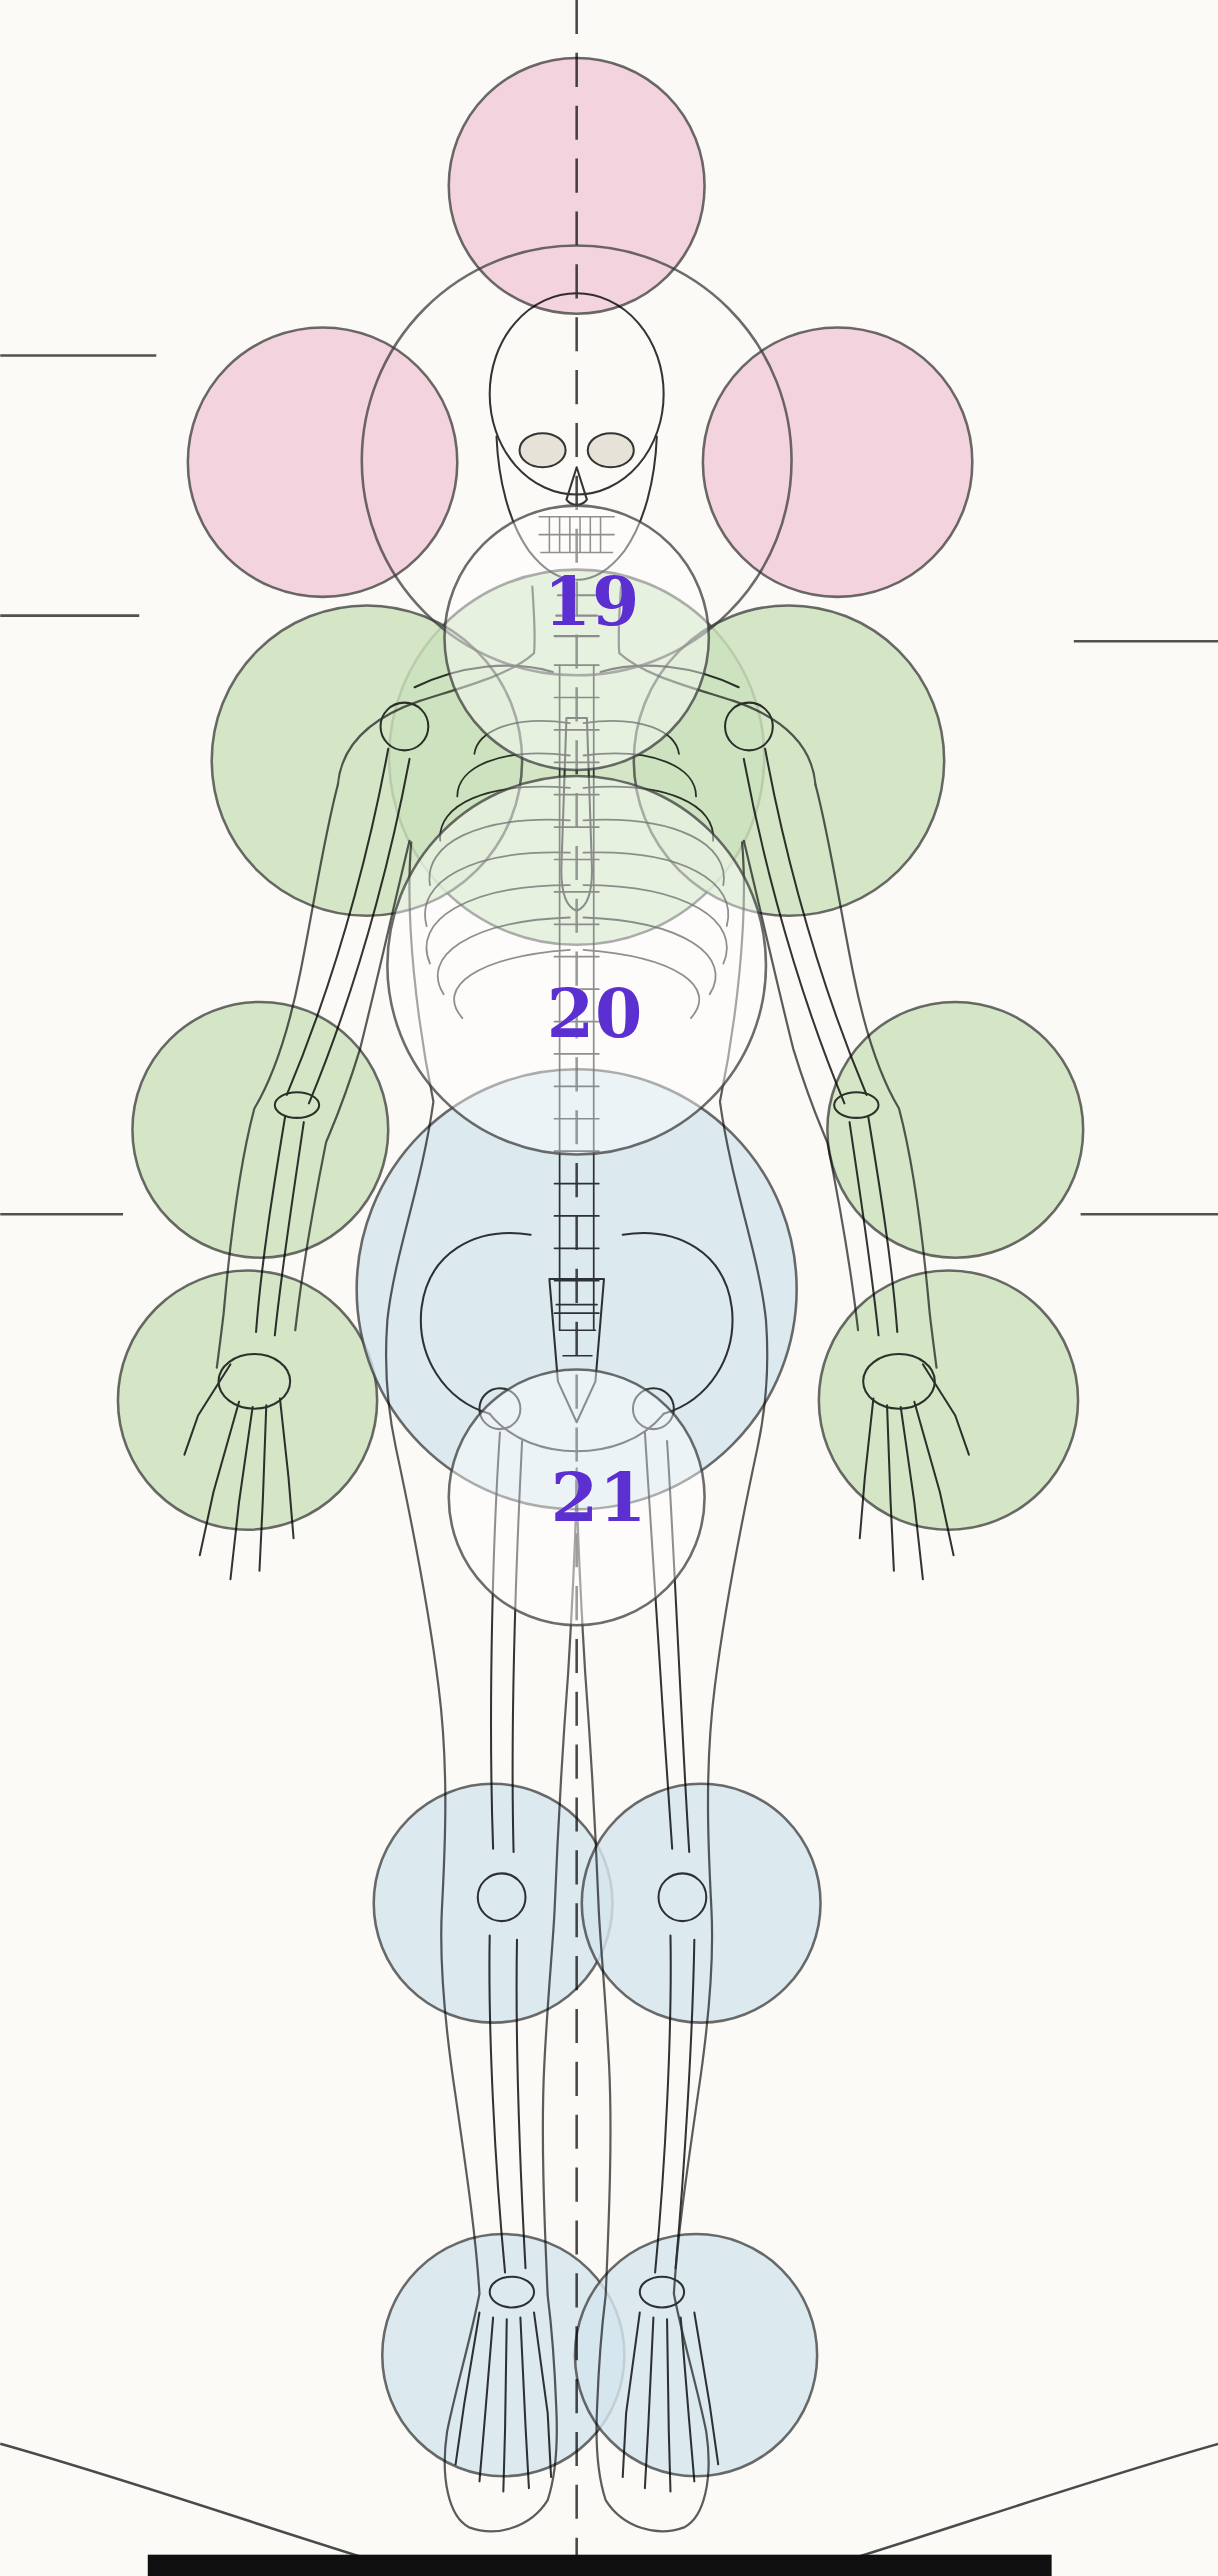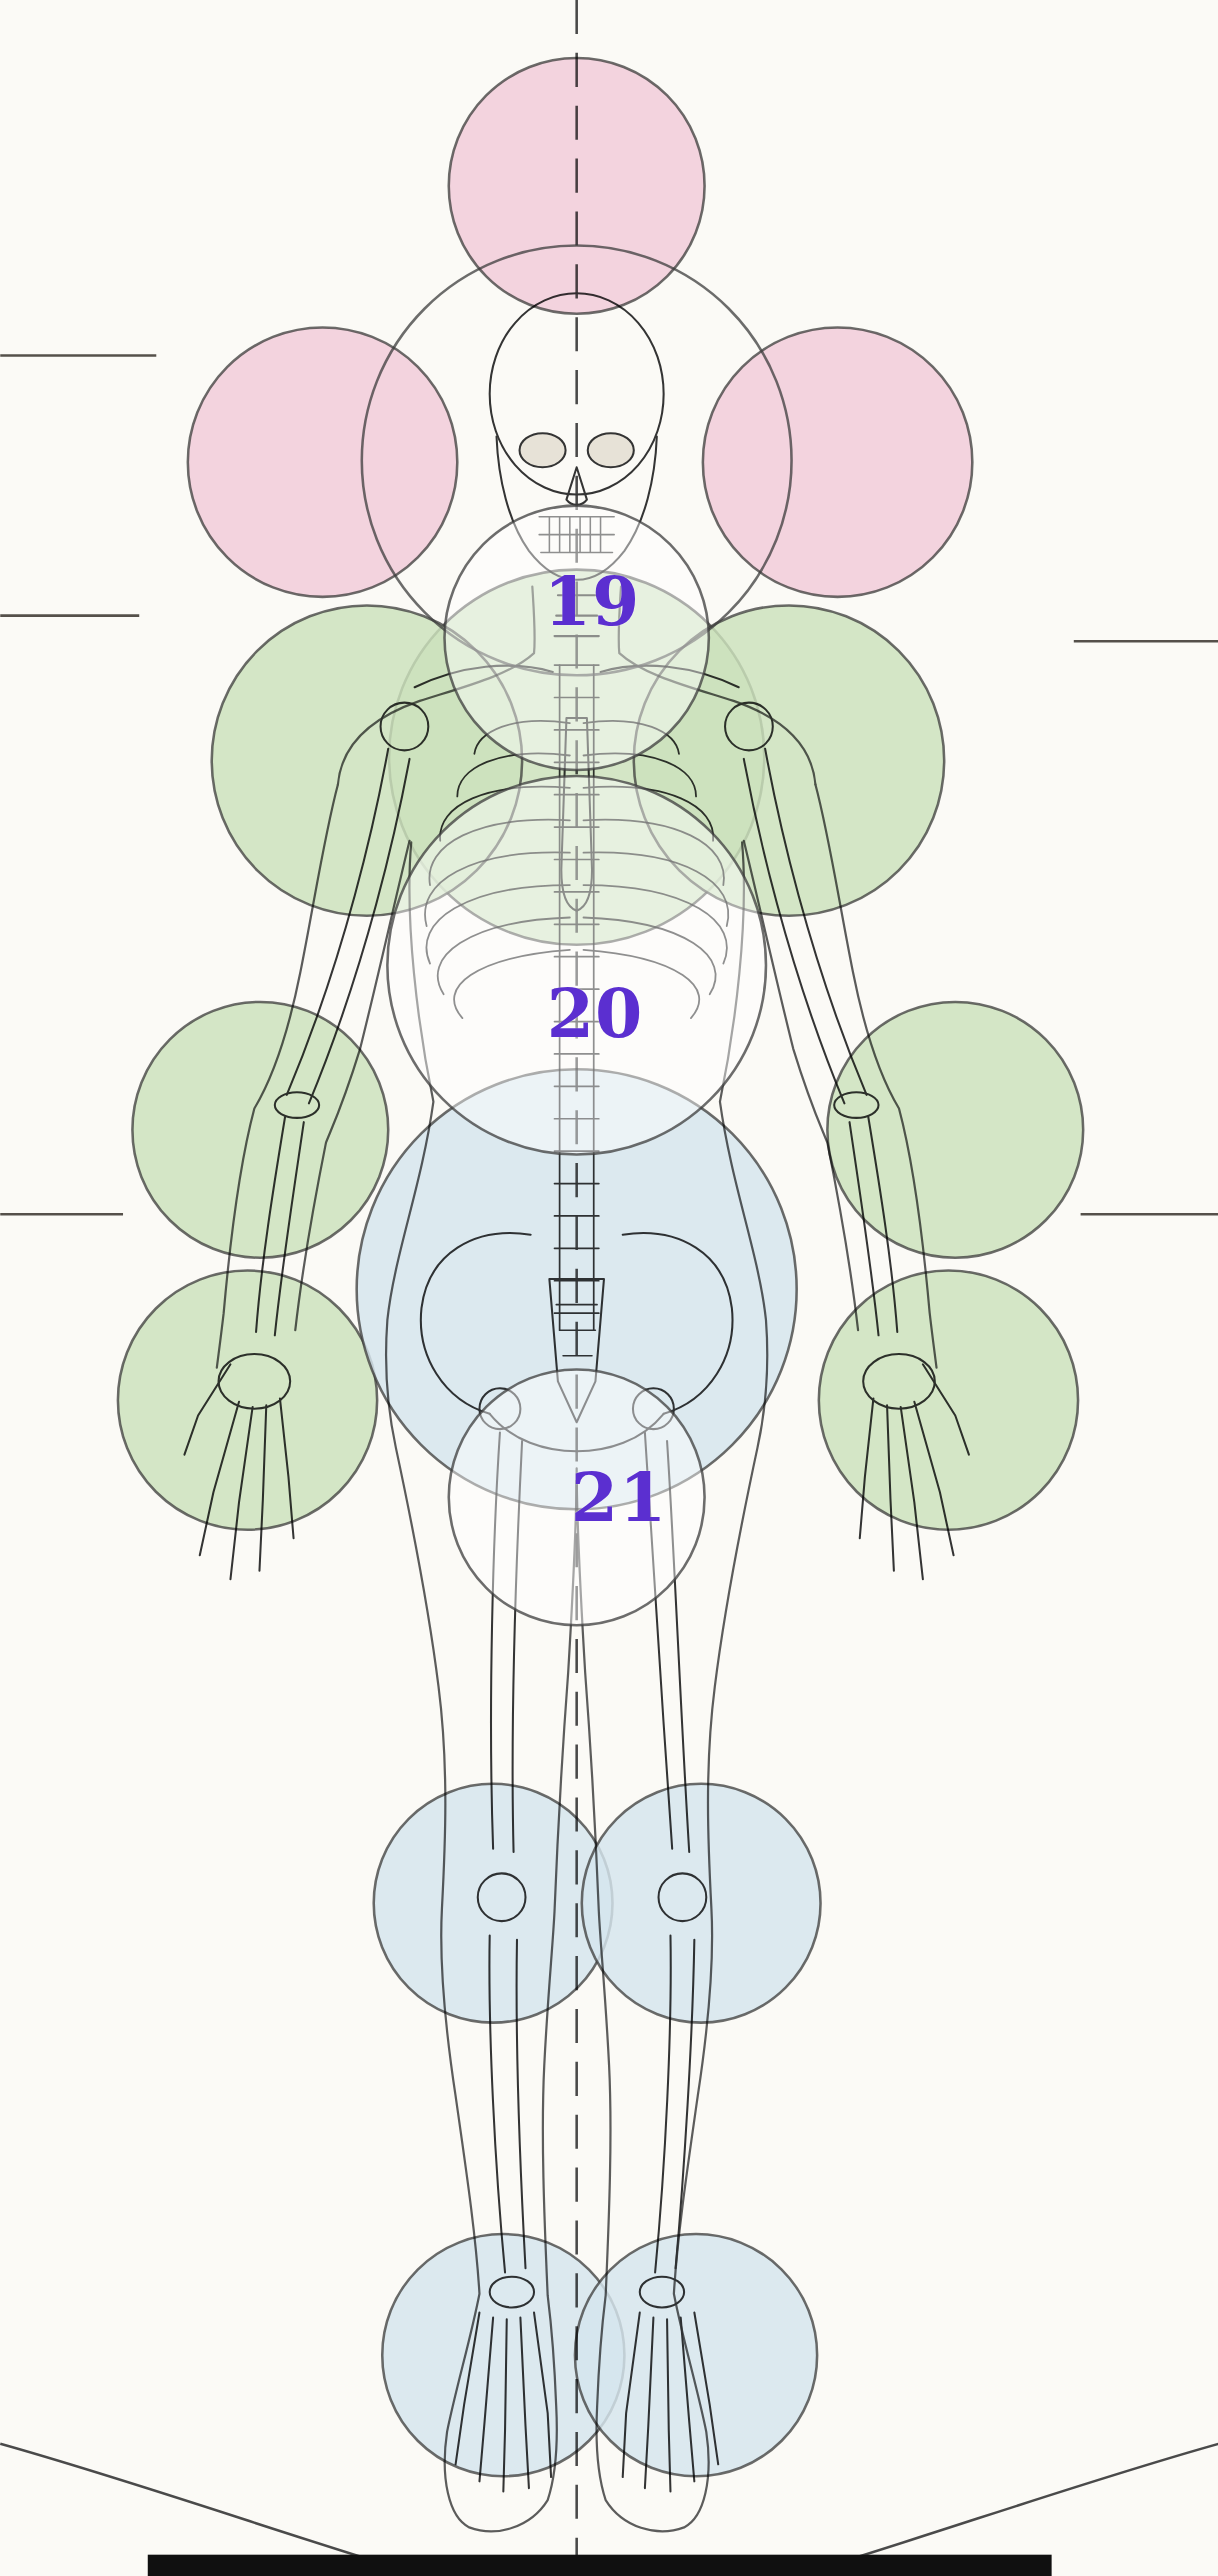--- a/index.html
+++ b/index.html
@@ -214,16 +214,16 @@
     <g>
       <path d="M0,2866 C150,2908 310,2964 460,3010" stroke="#4a4a4a" stroke-width="3" fill="none"></path>
       <path d="M1429,2866 C1279,2908 1119,2964 969,3010" stroke="#4a4a4a" stroke-width="3" fill="none"></path>
       <rect x="173" y="2996" width="1060" height="25" fill="#101010"></rect>
     </g>
   </svg>
 
   <div id="labels-layer">
       <div class="segment-label" style="left: 592px; top: 601px; color: rgb(91, 47, 208);">19</div>
       <div class="segment-label" style="left: 595px; top: 991px; color: rgb(91, 47, 208); margin-top: 22px;">20</div>
-      <div class="segment-label" style="left: 599px; top: 1497px; color: rgb(91, 47, 208); margin-left: 20px;">21</div>
+      <div class="segment-label" style="left: 599px; top: 1497px; color: rgb(91, 47, 208);">21</div>
     </div>
 </div>
 
 
 </body></html>

